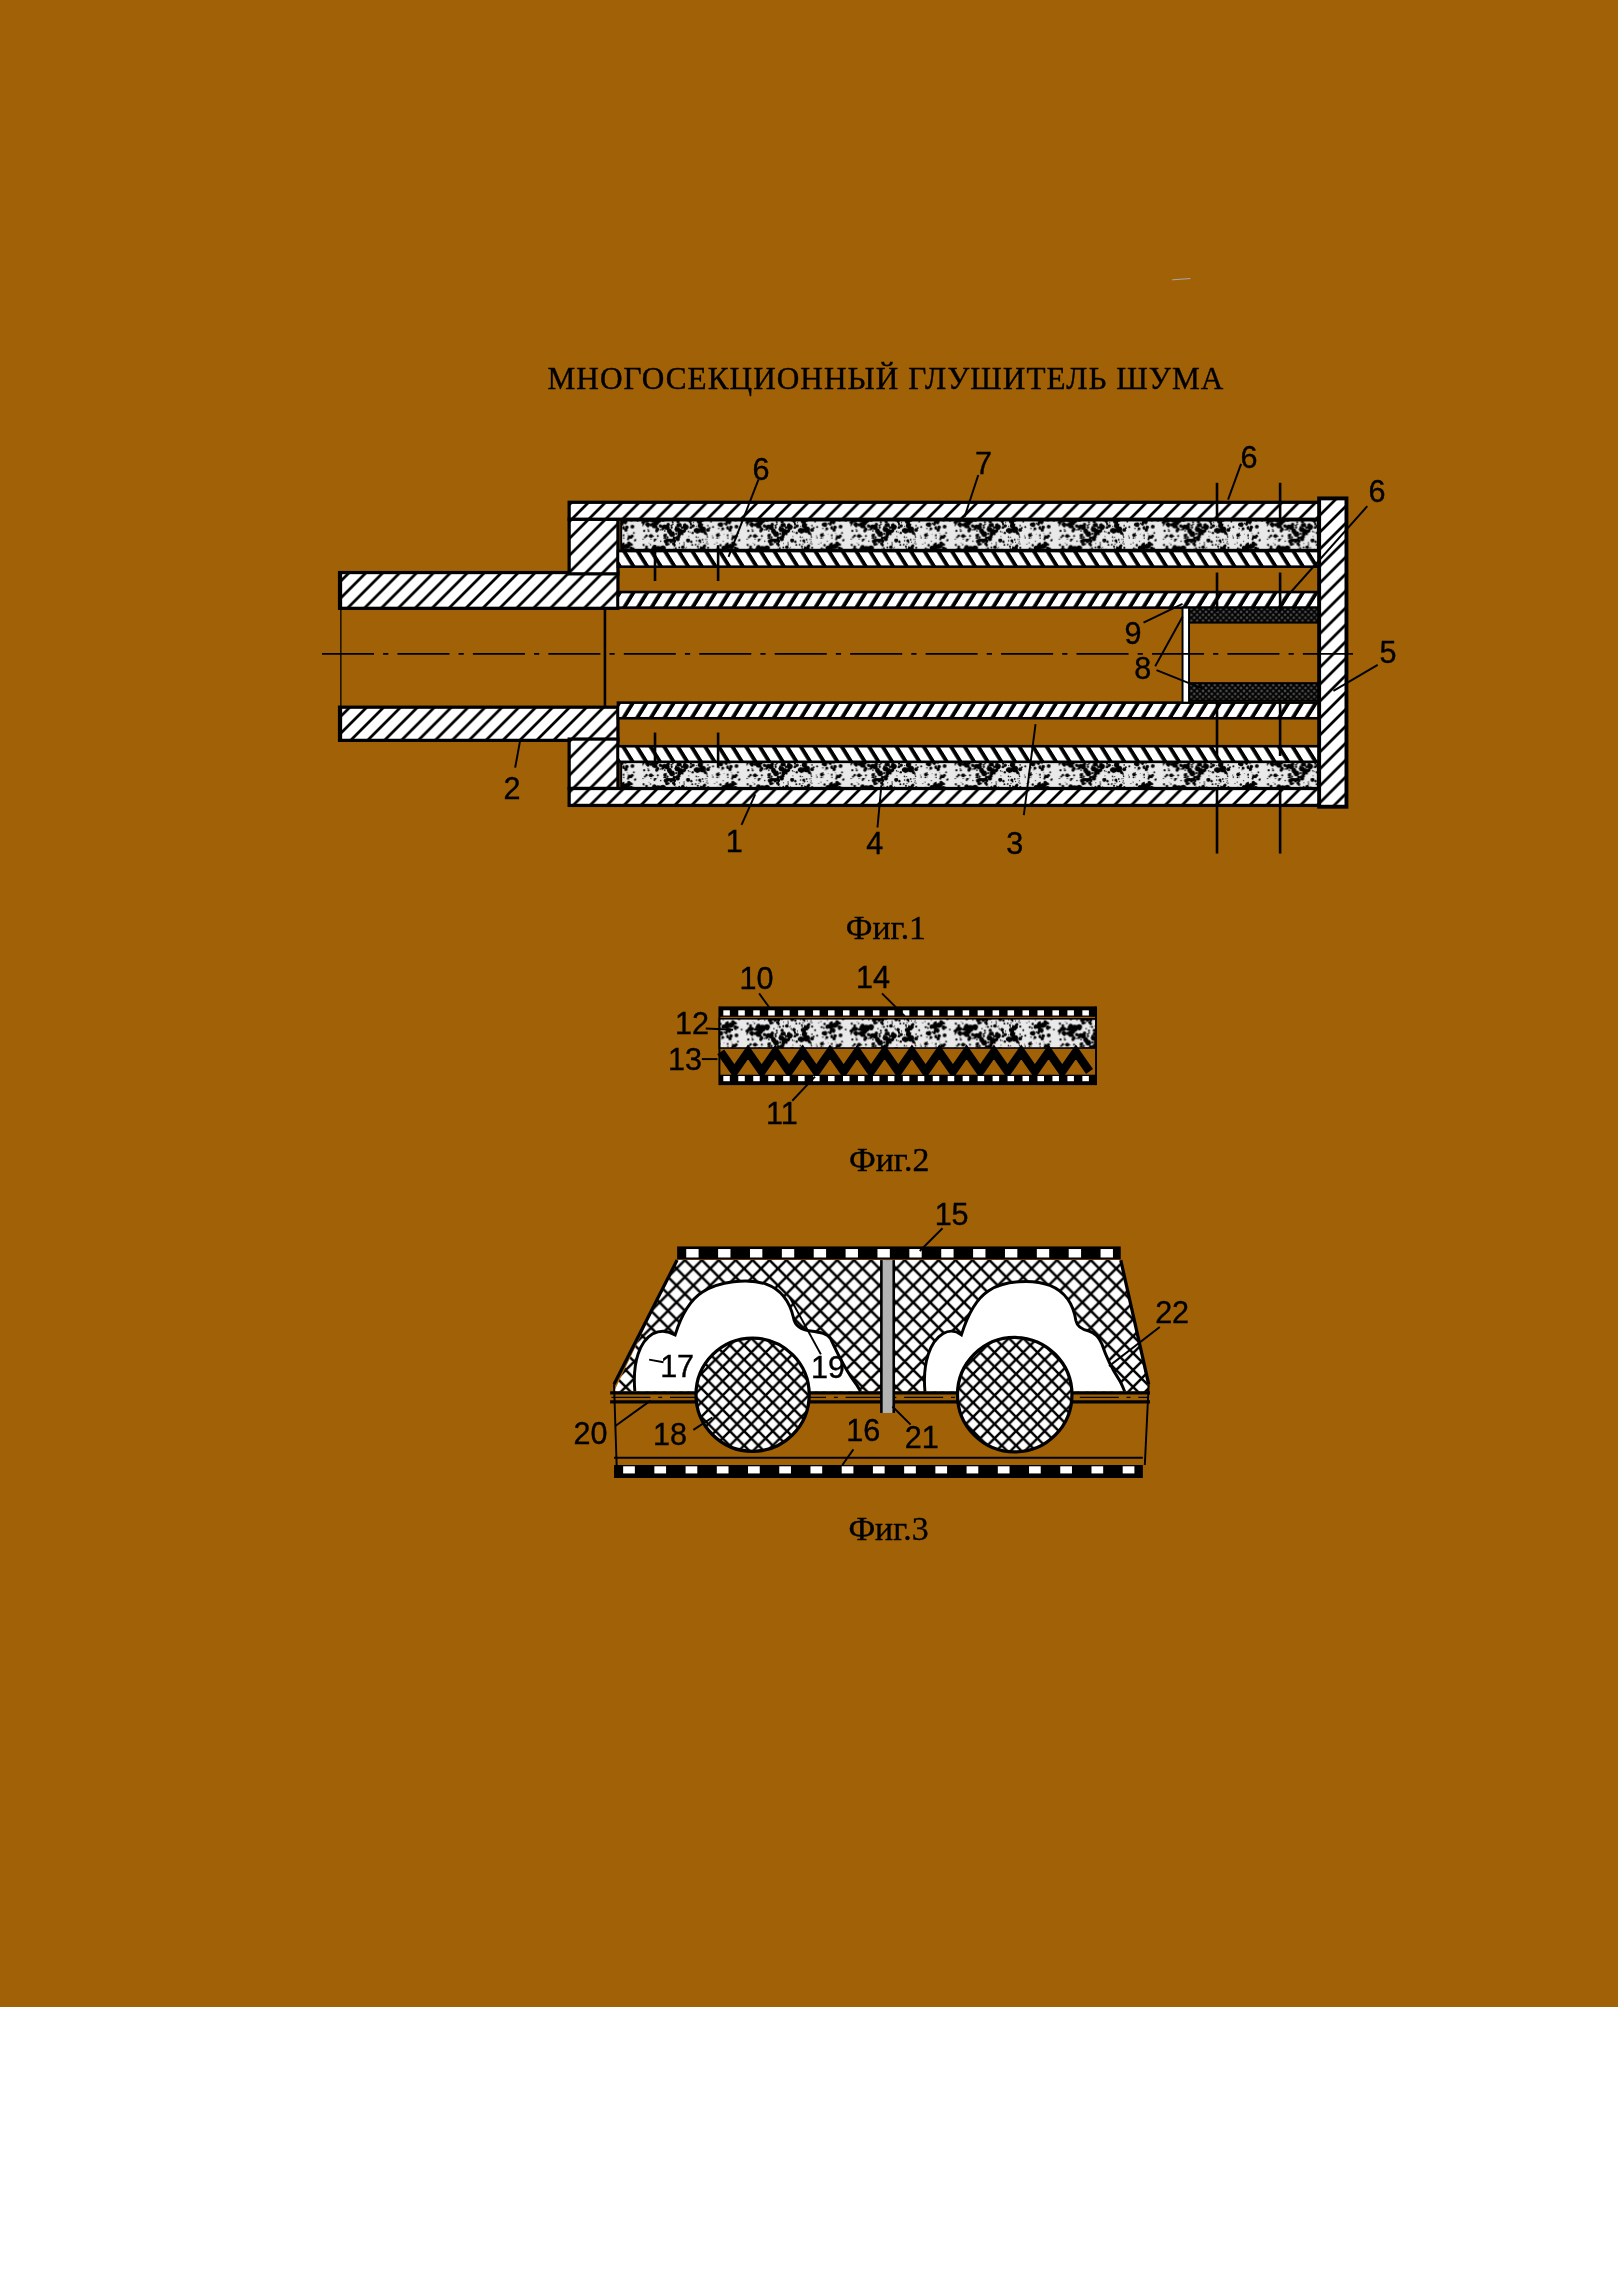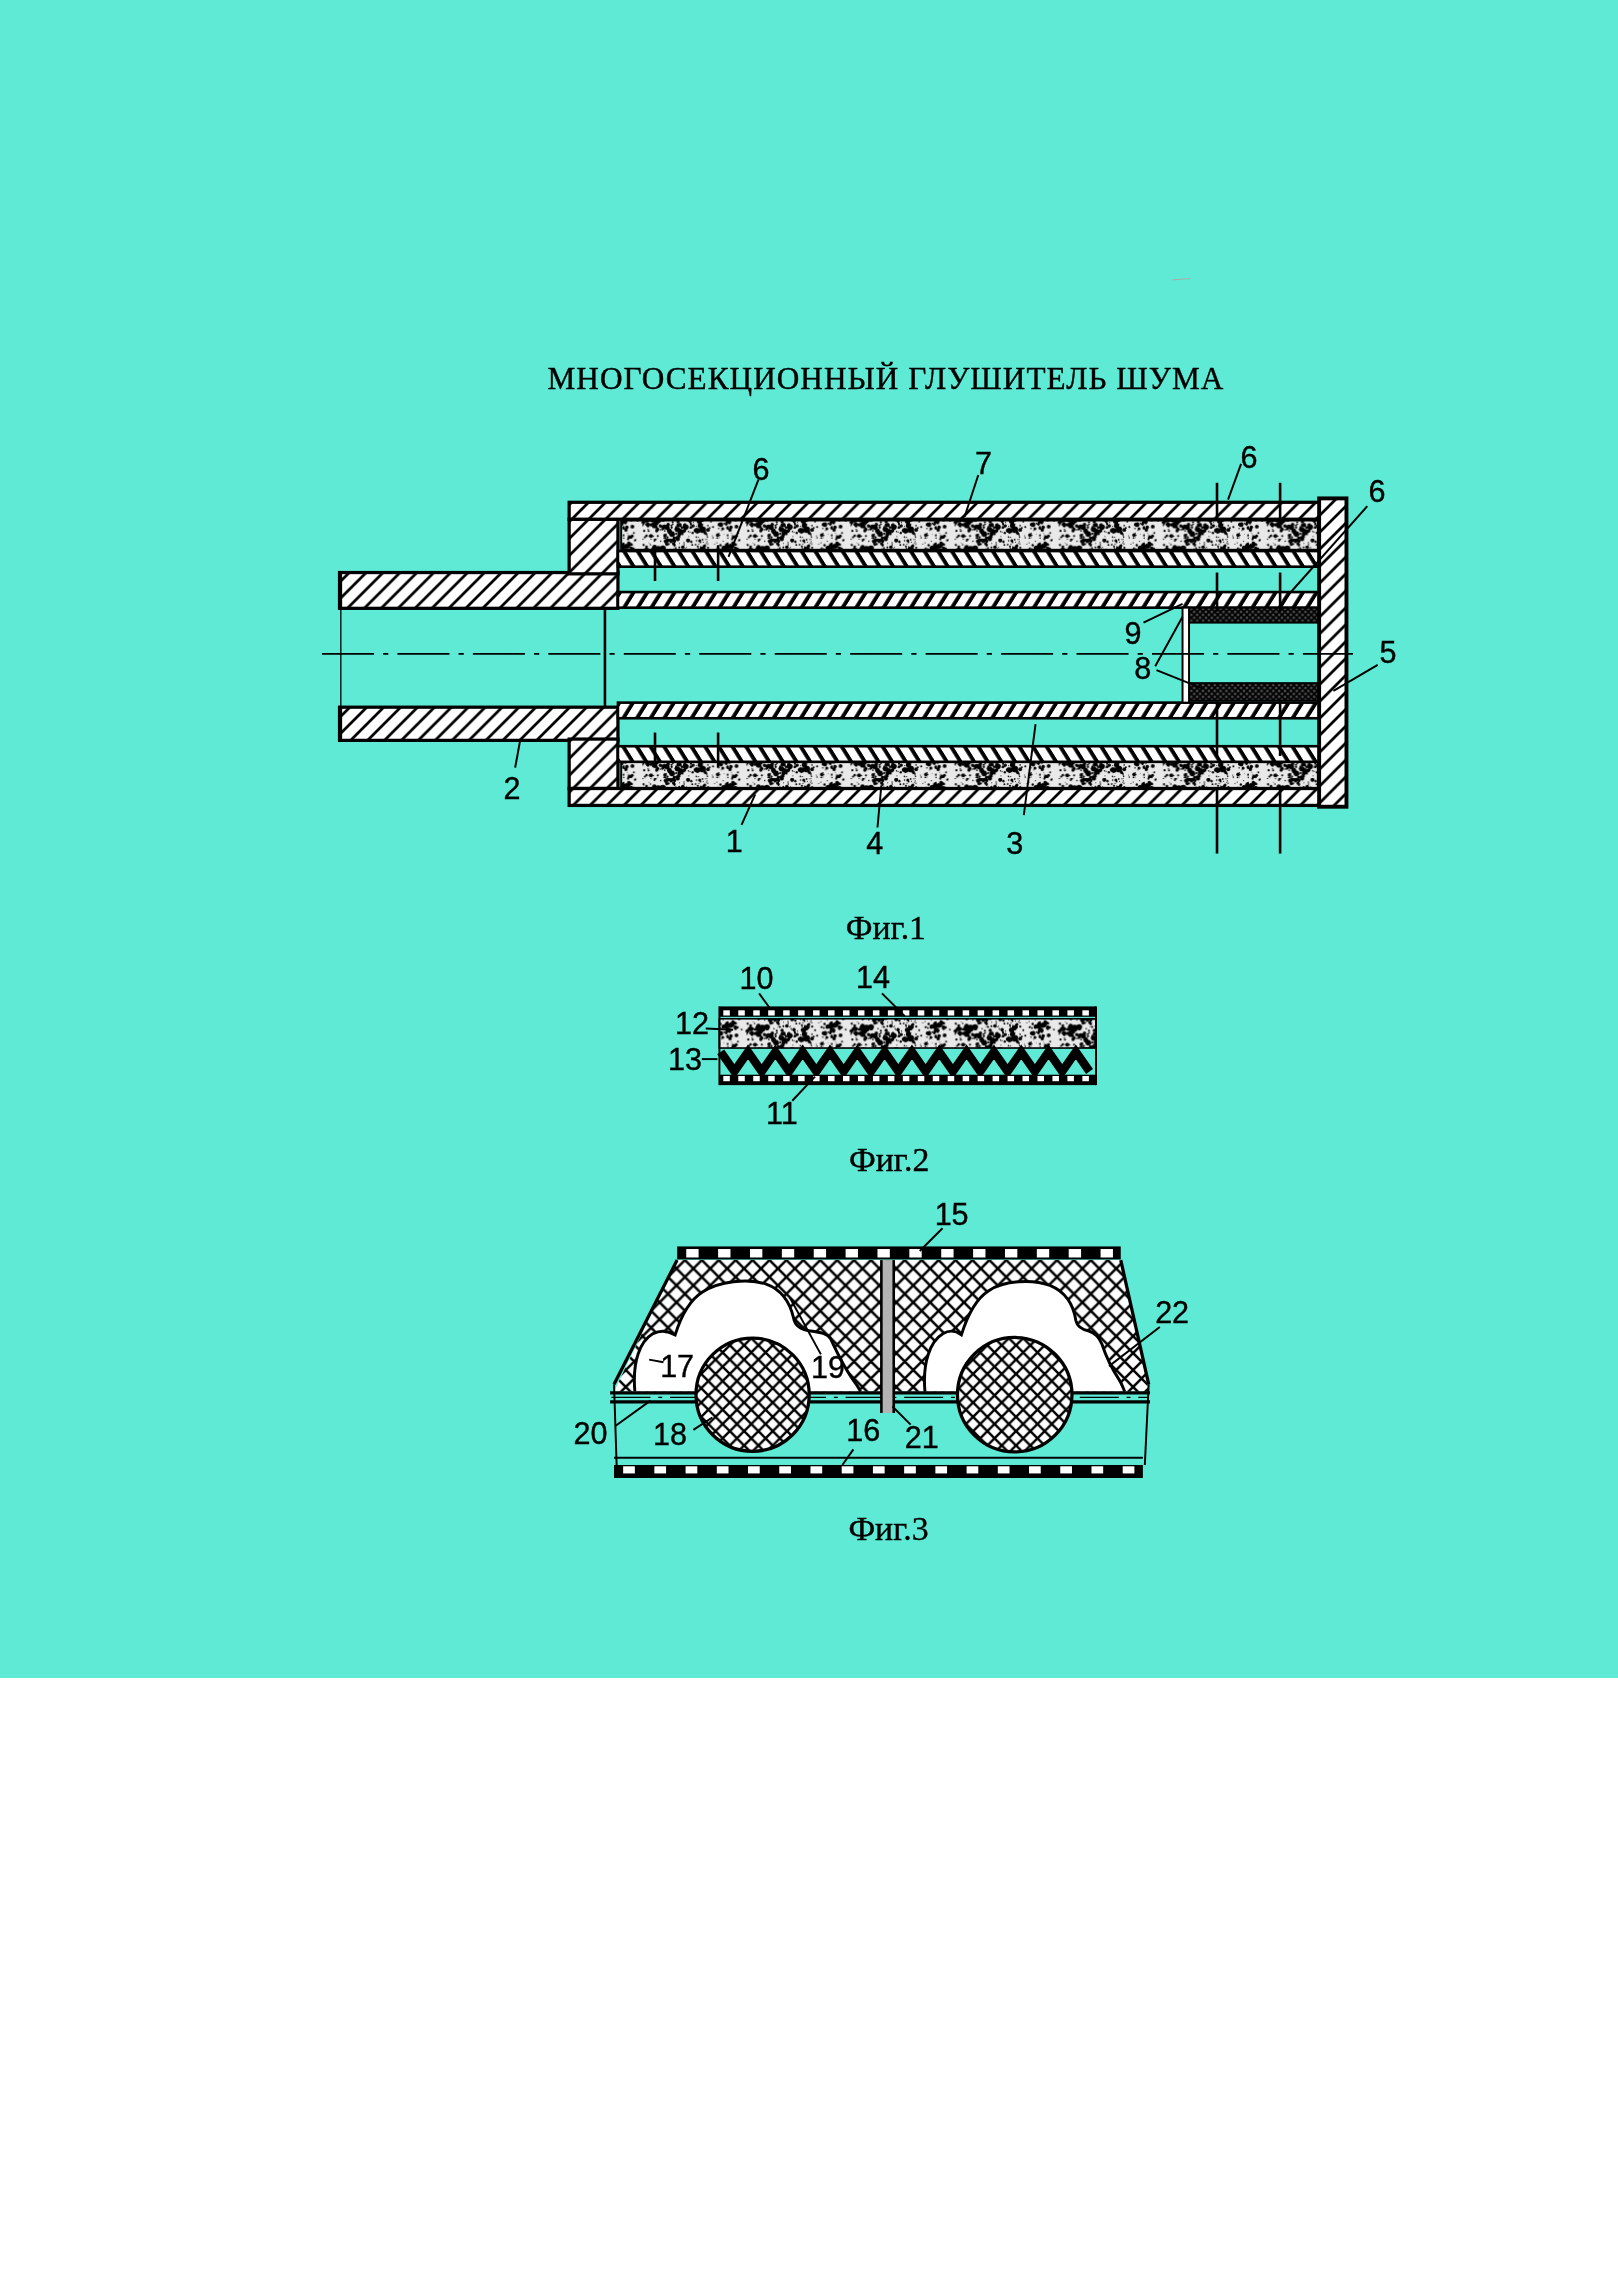--- a/index.html
+++ b/index.html
@@ -1,15 +1,15 @@
 <!DOCTYPE html>
 <html style="font-size:10.4px"><head><meta charset="utf-8">
 <style>
 html,body{margin:0;padding:0;background:#fff;}
-#page{position:relative;width:1619px;height:1678px;background:#5eead4;overflow:hidden;}
+#page{position:relative;width:1619px;height:2007px;background:#a16207;overflow:hidden;}
 </style></head>
 <body>
 <div id="page">
 <svg width="1619" height="2273" viewBox="0 0 2489 3494">
 <defs>
 <pattern id="hc" width="26" height="26" patternUnits="userSpaceOnUse" patternTransform="skewX(-45)">
  <rect width="26" height="26" fill="#fff"></rect>
  <line x1="13" y1="0" x2="13" y2="26" stroke="#000" stroke-width="6"></line>
 </pattern>
 <pattern id="bL" width="21" height="21" patternUnits="userSpaceOnUse" patternTransform="skewX(32)">

